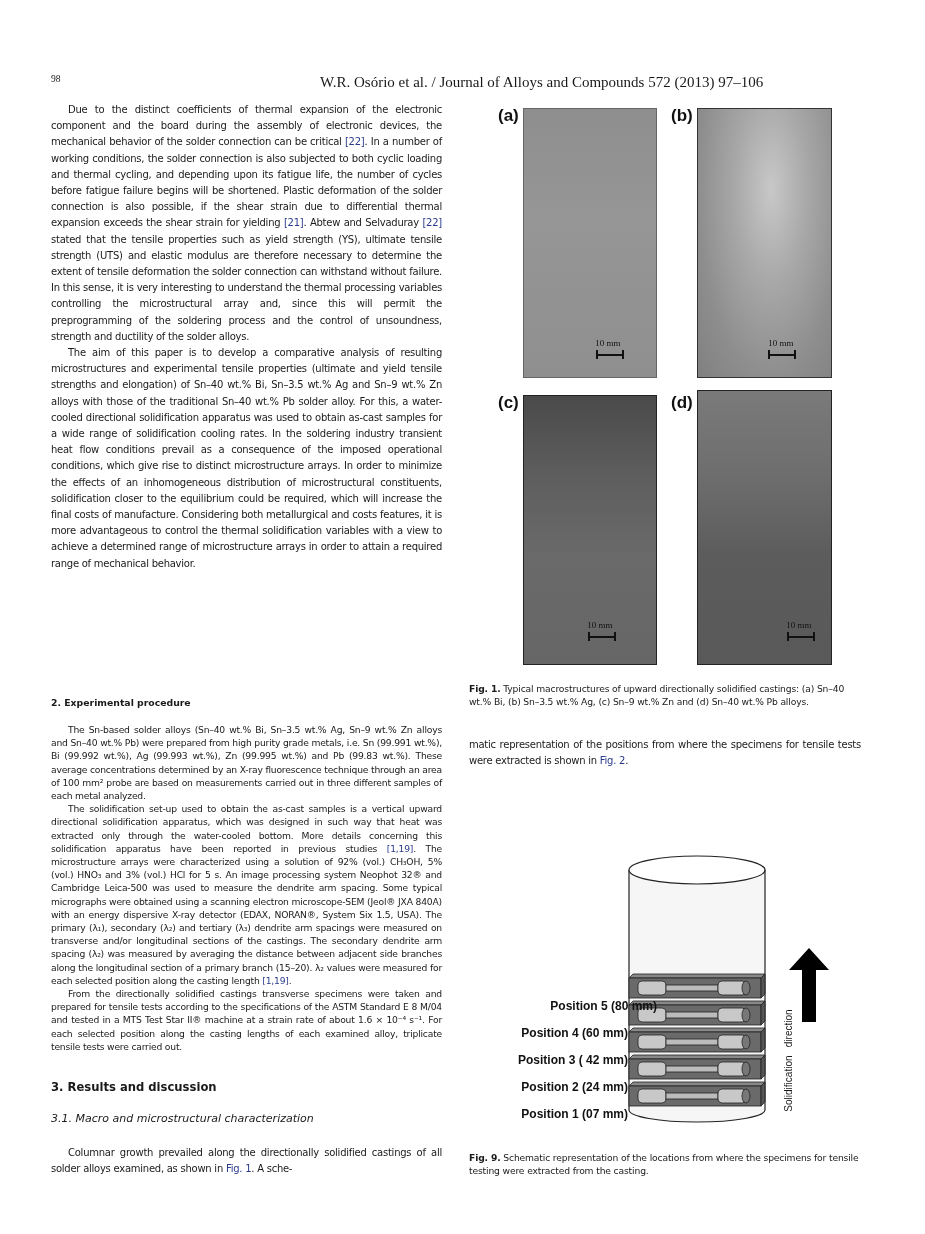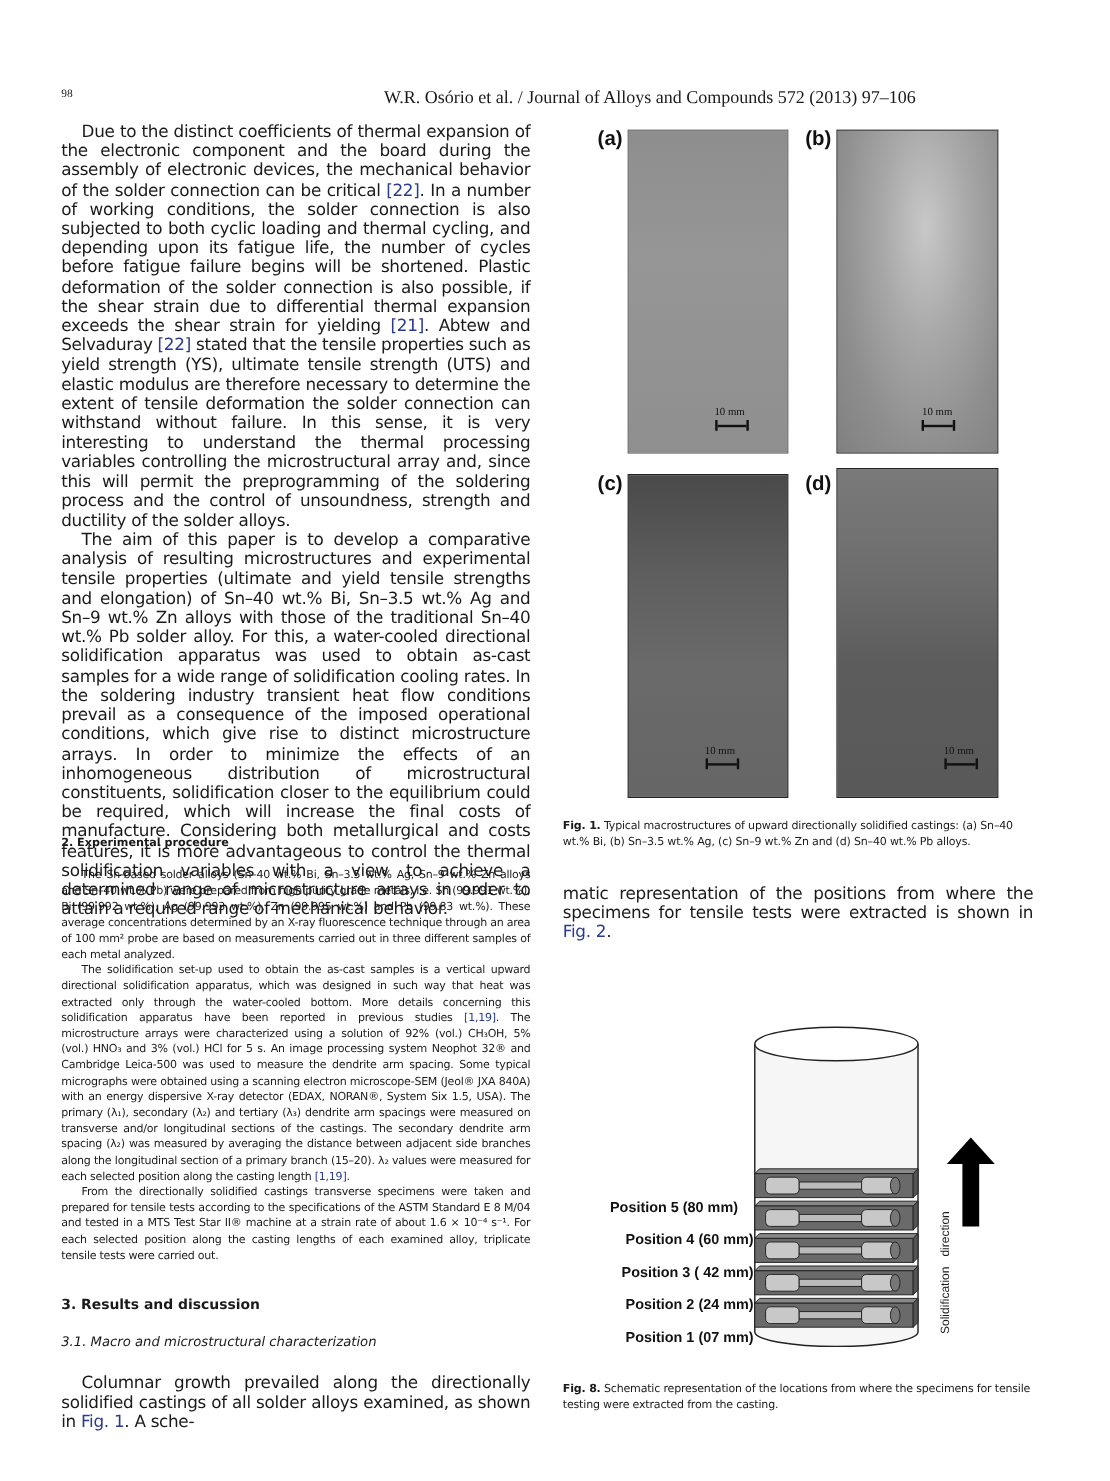--- a/index.html
+++ b/index.html
@@ -1,20 +1,20 @@
 <!DOCTYPE html>
 <html><head>
 <meta charset="utf-8">
 <style>
   html,body{margin:0;padding:0;background:#fff;}
   body{width:925px;height:1234px;position:relative;overflow:hidden;font-family:"DejaVu Sans",sans-serif;color:#1a1a1a;}
   .abs{position:absolute;}
   .hdr-page{left:51px;top:74px;font-size:9.5px;font-family:"Liberation Serif",serif;}
   .hdr-journal{left:320px;top:74px;font-size:15px;font-family:"Liberation Serif",serif;}
-  .col{font-family:"DejaVu Sans",sans-serif;font-size:14px;line-height:16.2px;text-align:justify;letter-spacing:-0.25px;}
+  .col{font-family:"DejaVu Sans",sans-serif;font-size:10px;line-height:16.2px;text-align:justify;letter-spacing:-0.25px;}
   .col p{margin:0;text-indent:17px;}
   .small{font-size:9.2px;line-height:13.2px;letter-spacing:-0.2px;}
   .small p{margin:0;text-indent:17px;text-align:justify;}
   .ref{color:#2a3a8c;}
   .h-sec{font-weight:bold;font-size:9.3px;}
   .h-sec3{font-weight:bold;font-size:11.6px;}
   .h-sub{font-style:italic;font-size:11px;}
   .cap{font-size:9.2px;line-height:13px;letter-spacing:-0.15px;}
   .cap b{font-weight:bold;}
   .photo{position:absolute;border:1px solid #666;}
@@ -125,21 +125,21 @@
           <polygon points="261,246 265,242 265,262 261,266" fill="#555" stroke="#222" stroke-width="0.8"></polygon>
           <rect x="138" y="249" width="28" height="14" rx="4" fill="#c8c8c8" stroke="#222" stroke-width="0.8"></rect>
           <rect x="166" y="253" width="52" height="6" fill="#bbb" stroke="#222" stroke-width="0.8"></rect>
           <rect x="218" y="249" width="28" height="14" rx="4" fill="#c8c8c8" stroke="#222" stroke-width="0.8"></rect>
           <ellipse cx="246" cy="256" rx="4" ry="7" fill="#777" stroke="#222" stroke-width="0.8"></ellipse>
         </g>
       </g>
 
     <polygon points="309,108 329,130 316,130 316,182 302,182 302,130 289,130" fill="#000"></polygon>
   </svg>
-  <div class="poslbl" style="left:490px;top:999px;">Position 5 (80 mm)</div>
+  <div class="poslbl" style="left:532px;top:999px;">Position 5 (80 mm)</div>
   <div class="poslbl" style="left:503px;top:1026px;">Position 4 (60 mm)</div>
   <div class="poslbl" style="left:503px;top:1053px;">Position 3 ( 42 mm)</div>
   <div class="poslbl" style="left:503px;top:1080px;">Position 2 (24 mm)</div>
   <div class="poslbl" style="left:503px;top:1107px;">Position 1 (07 mm)</div>
   <div class="abs" style="left:728px;top:1055px;width:120px;transform:rotate(-90deg);font-family:'Liberation Sans',sans-serif;font-size:10px;white-space:pre;text-align:center;">Solidification   direction</div>
 </div>
 
-<div class="abs cap" style="left:469px;top:1151px;width:392px;"><b>Fig. 8.</b><span> Schematic representation of the locations from where the specimens for tensile testing were extracted from the casting.</span></div>
+<div class="abs cap" style="left:469px;top:1151px;width:392px;"><b>Fig. 9.</b><span> Schematic representation of the locations from where the specimens for tensile testing were extracted from the casting.</span></div>
 
 </body></html>

